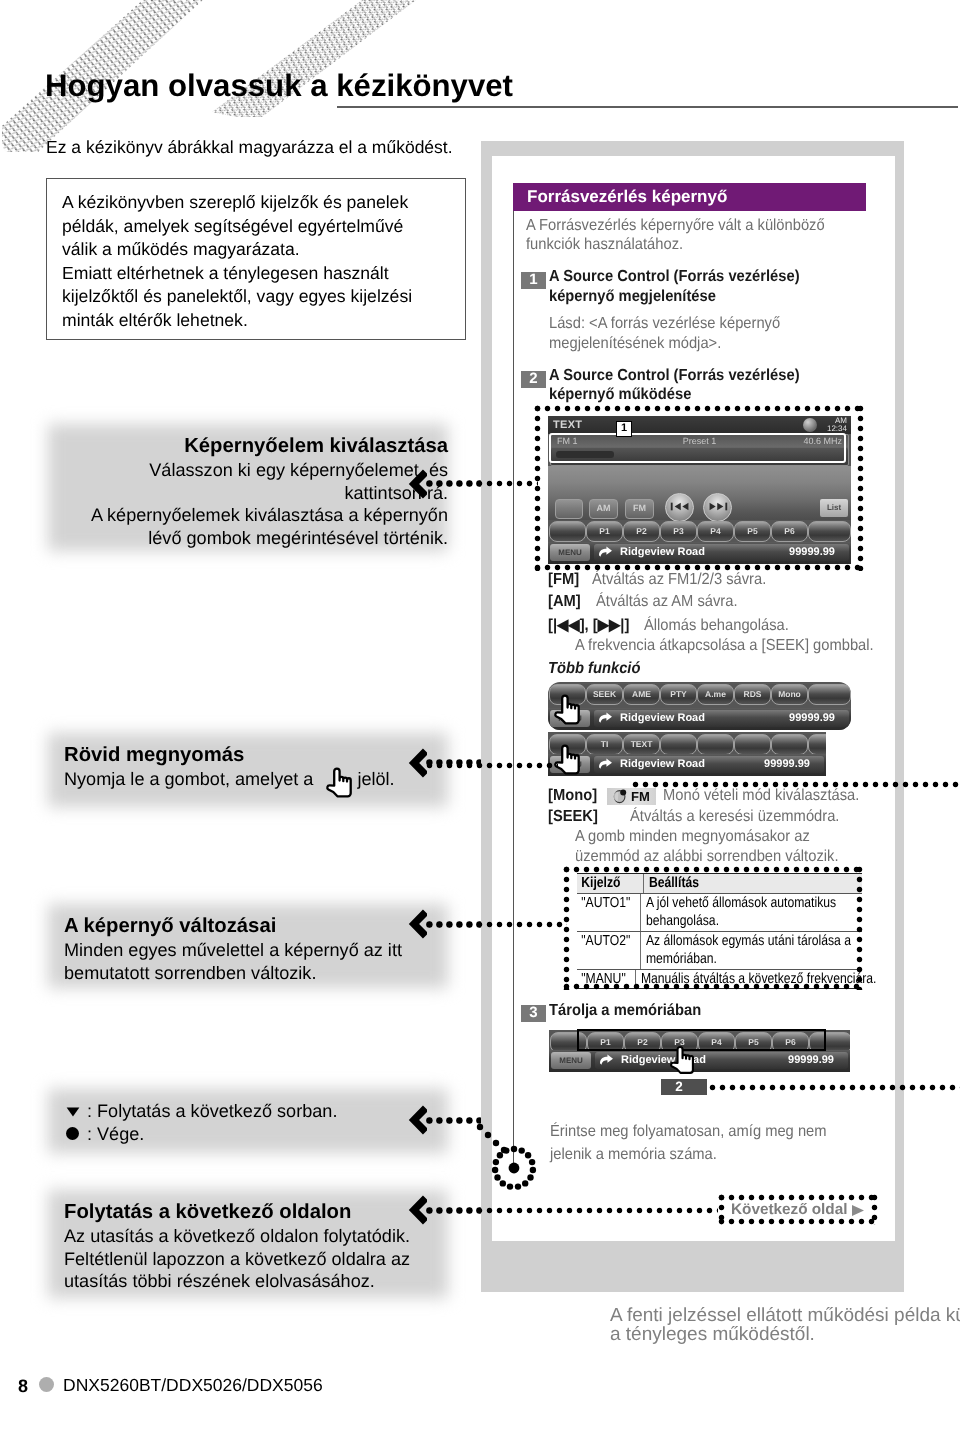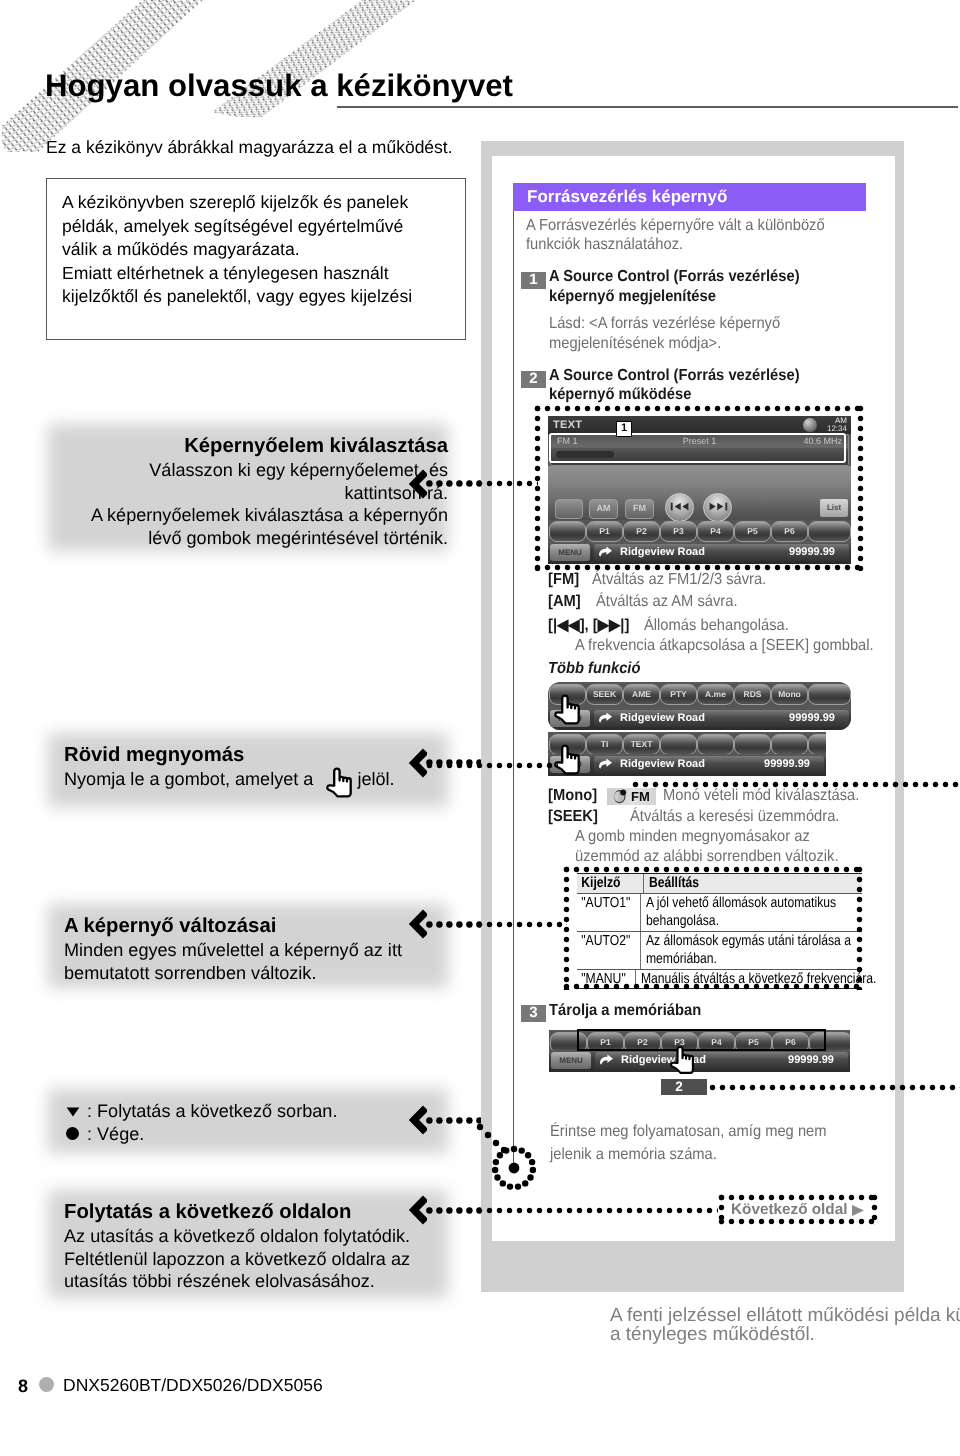--- a/index.html
+++ b/index.html
@@ -28,21 +28,21 @@
 
   
   .chev{position:absolute;width:19px;height:30px;}
   .dots-h{position:absolute;height:6px;}
 
   
   #rpanel{left:481px;top:141px;width:423px;height:1151px;background:#d0d0d0;}
   #rwhite{left:492px;top:156px;width:403px;height:1085px;background:#fff;}
   #rvline{left:513px;top:196px;width:1px;height:973px;background:#555;}
 
-  #rhead{left:513px;top:183px;width:353px;height:28px;background:#8b5cf6;}
+  #rhead{left:513px;top:183px;width:353px;height:28px;background:#701a75;}
   #rhead span{position:absolute;left:14px;top:4px;color:#fff;font-size:17px;font-weight:bold;white-space:nowrap;}
 
   .rt{position:absolute;color:#6f6f6f;font-size:16px;line-height:23px;white-space:nowrap;transform:scaleX(0.92);transform-origin:left center;}
   .rt.b{color:#1a1a1a;font-weight:bold;}
   .stepnum{position:absolute;width:25px;height:17px;background:#787878;color:#fff;
            font-size:15px;font-weight:bold;text-align:center;line-height:16px;}
   .dotrow{position:absolute;height:7px;background-image:radial-gradient(circle 3.2px at 3.5px 3.5px,#000 70%,transparent 100%);
           background-size:10px 7px;background-repeat:repeat-x;}
   .dotcol{position:absolute;width:7px;background-image:radial-gradient(circle 3.2px at 3.5px 3.5px,#000 70%,transparent 100%);
           background-size:7px 10px;background-repeat:repeat-y;}
@@ -154,20 +154,21 @@
   <div class="abs" id="title-rule"></div>
   <div class="abs" id="intro">Ez a kézikönyv ábrákkal magyarázza el a működést.</div>
 
   <div class="abs" id="notebox">
     <div class="inner">
       <p>A kézikönyvben szereplő kijelzők és panelek</p>
       <p>példák, amelyek segítségével egyértelművé</p>
       <p>válik a működés magyarázata.</p>
       <p>Emiatt eltérhetnek a ténylegesen használt</p>
       <p>kijelzőktől és panelektől, vagy egyes kijelzési</p>
+      <p>minták eltérők lehetnek.</p>
     </div>
   </div>
 
   <div class="gbox" style="left:48px;top:424px;width:400px;height:127px;text-align:right;">
     <div class="bg"></div>
     <div class="ct">
       <h3>Képernyőelem kiválasztása</h3>
       <p>Válasszon ki egy képernyőelemet, és</p>
       <p>kattintson rá.</p>
       <p>A képernyőelemek kiválasztása a képernyőn</p>

